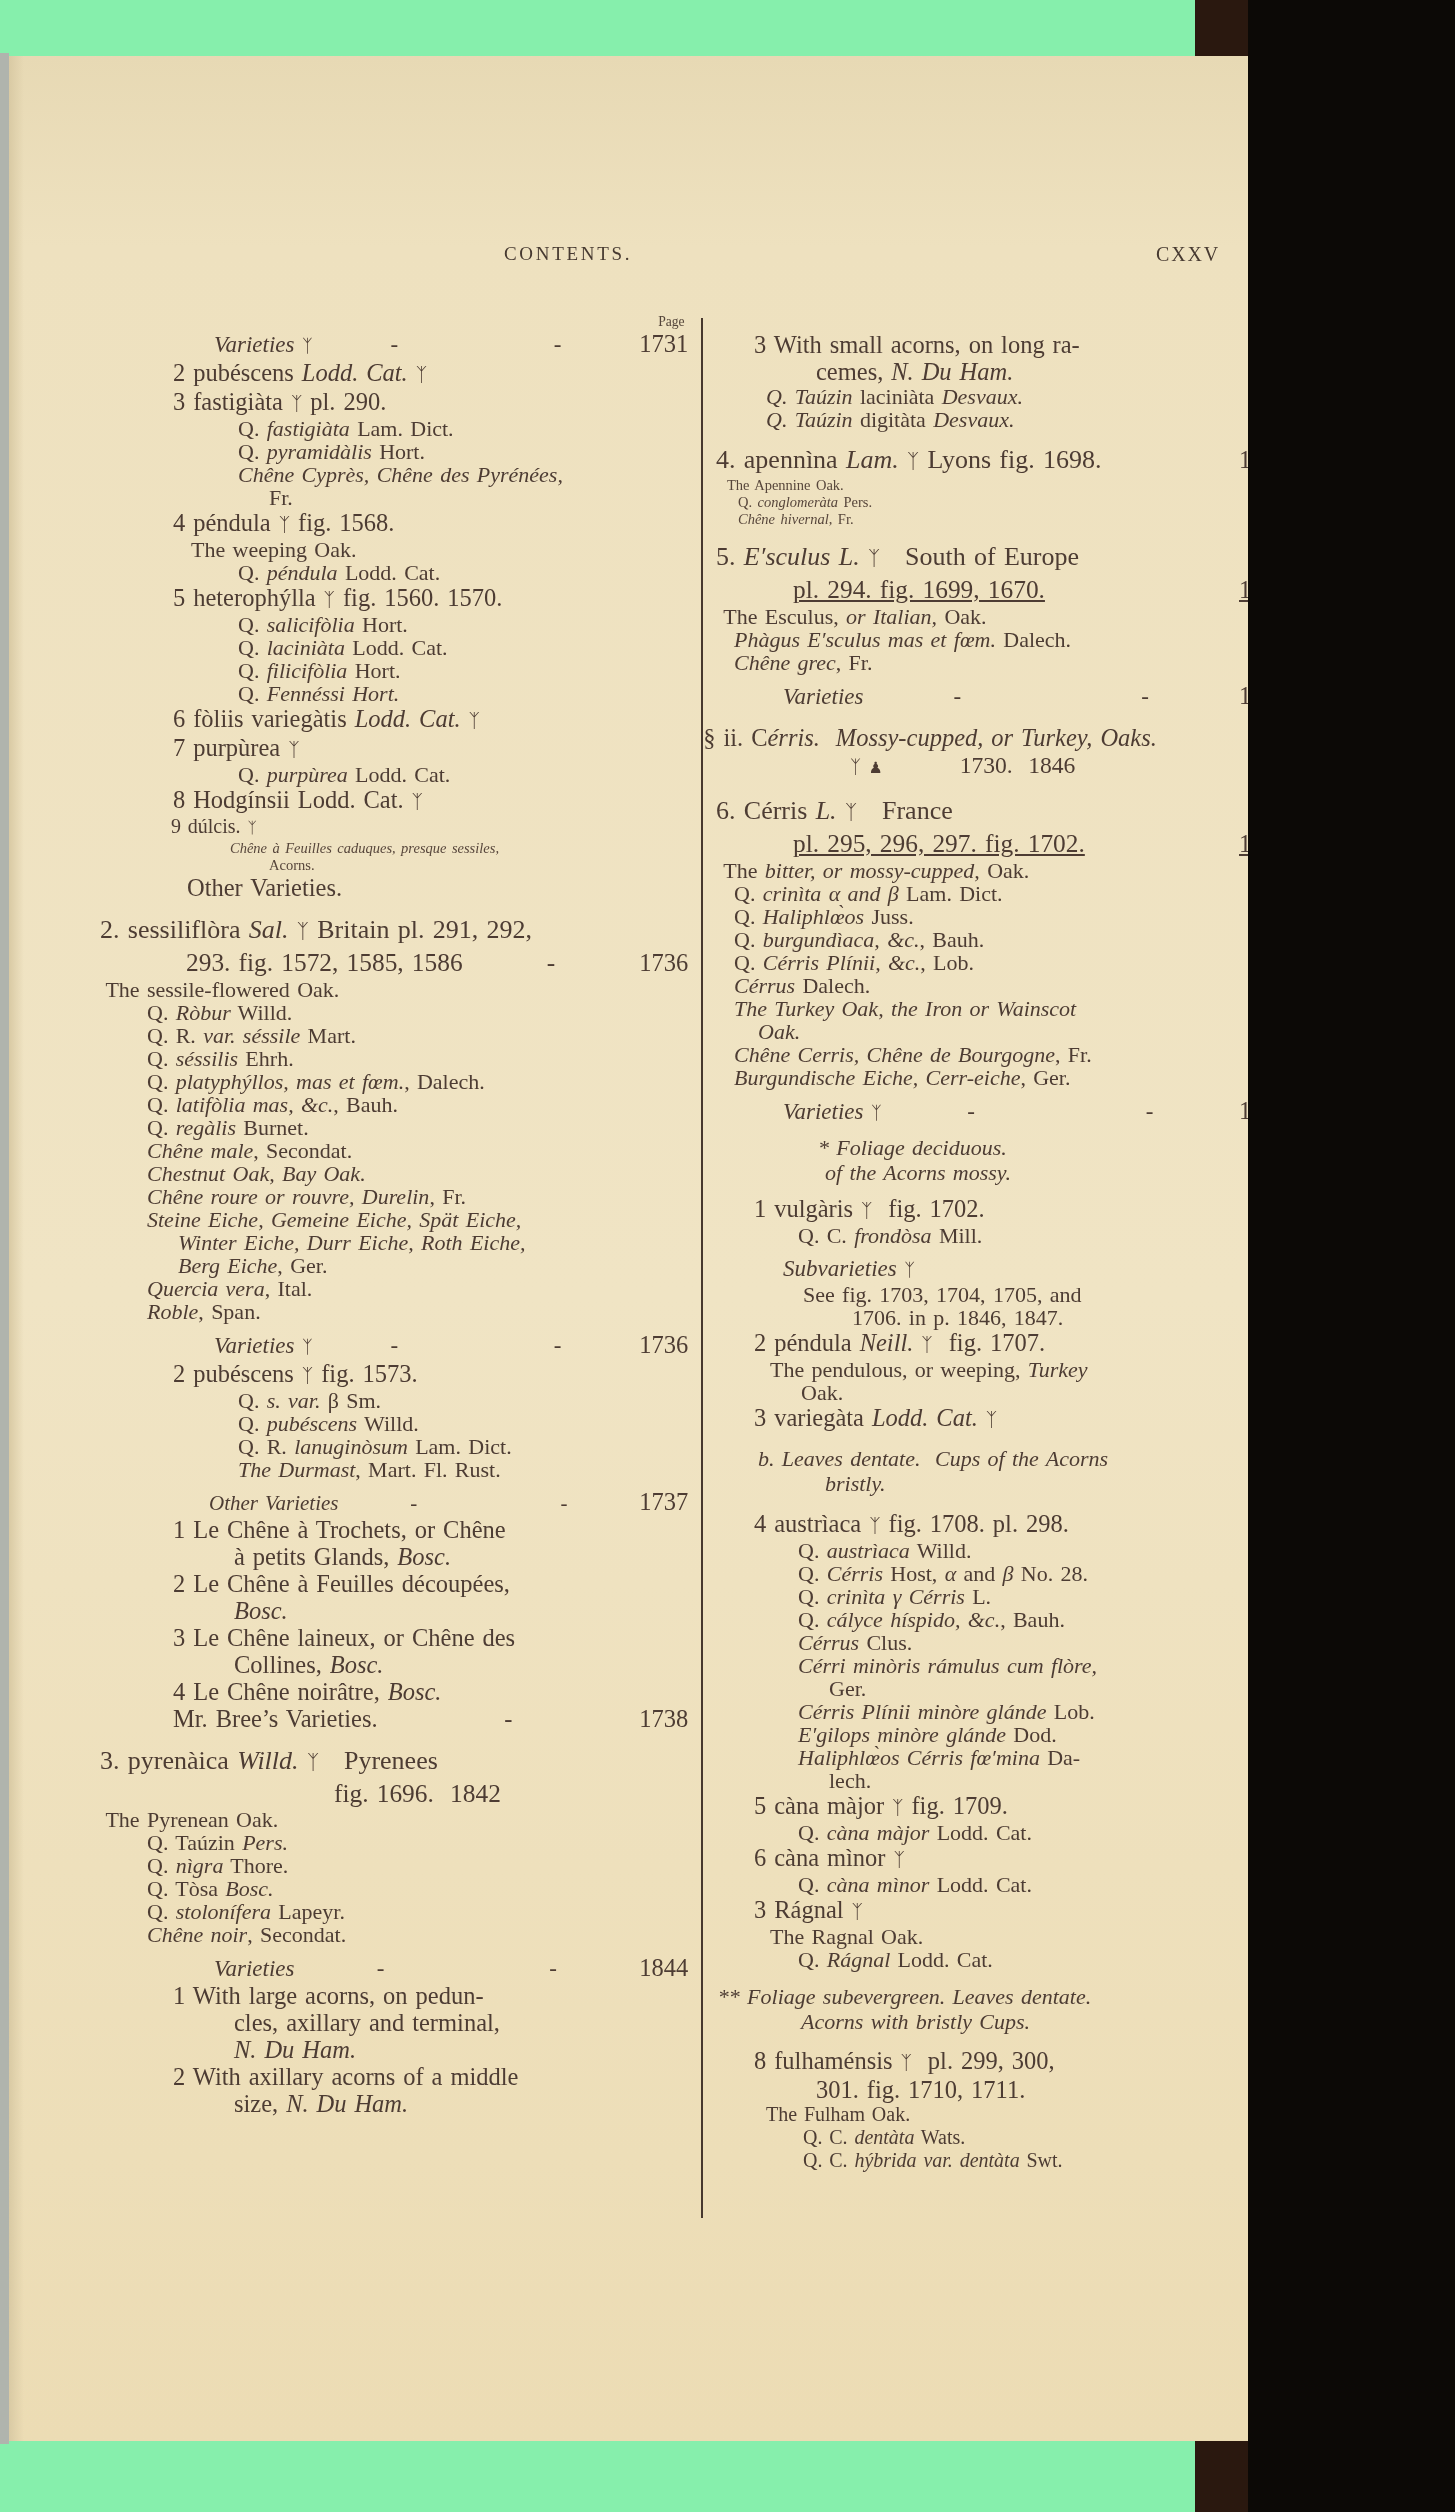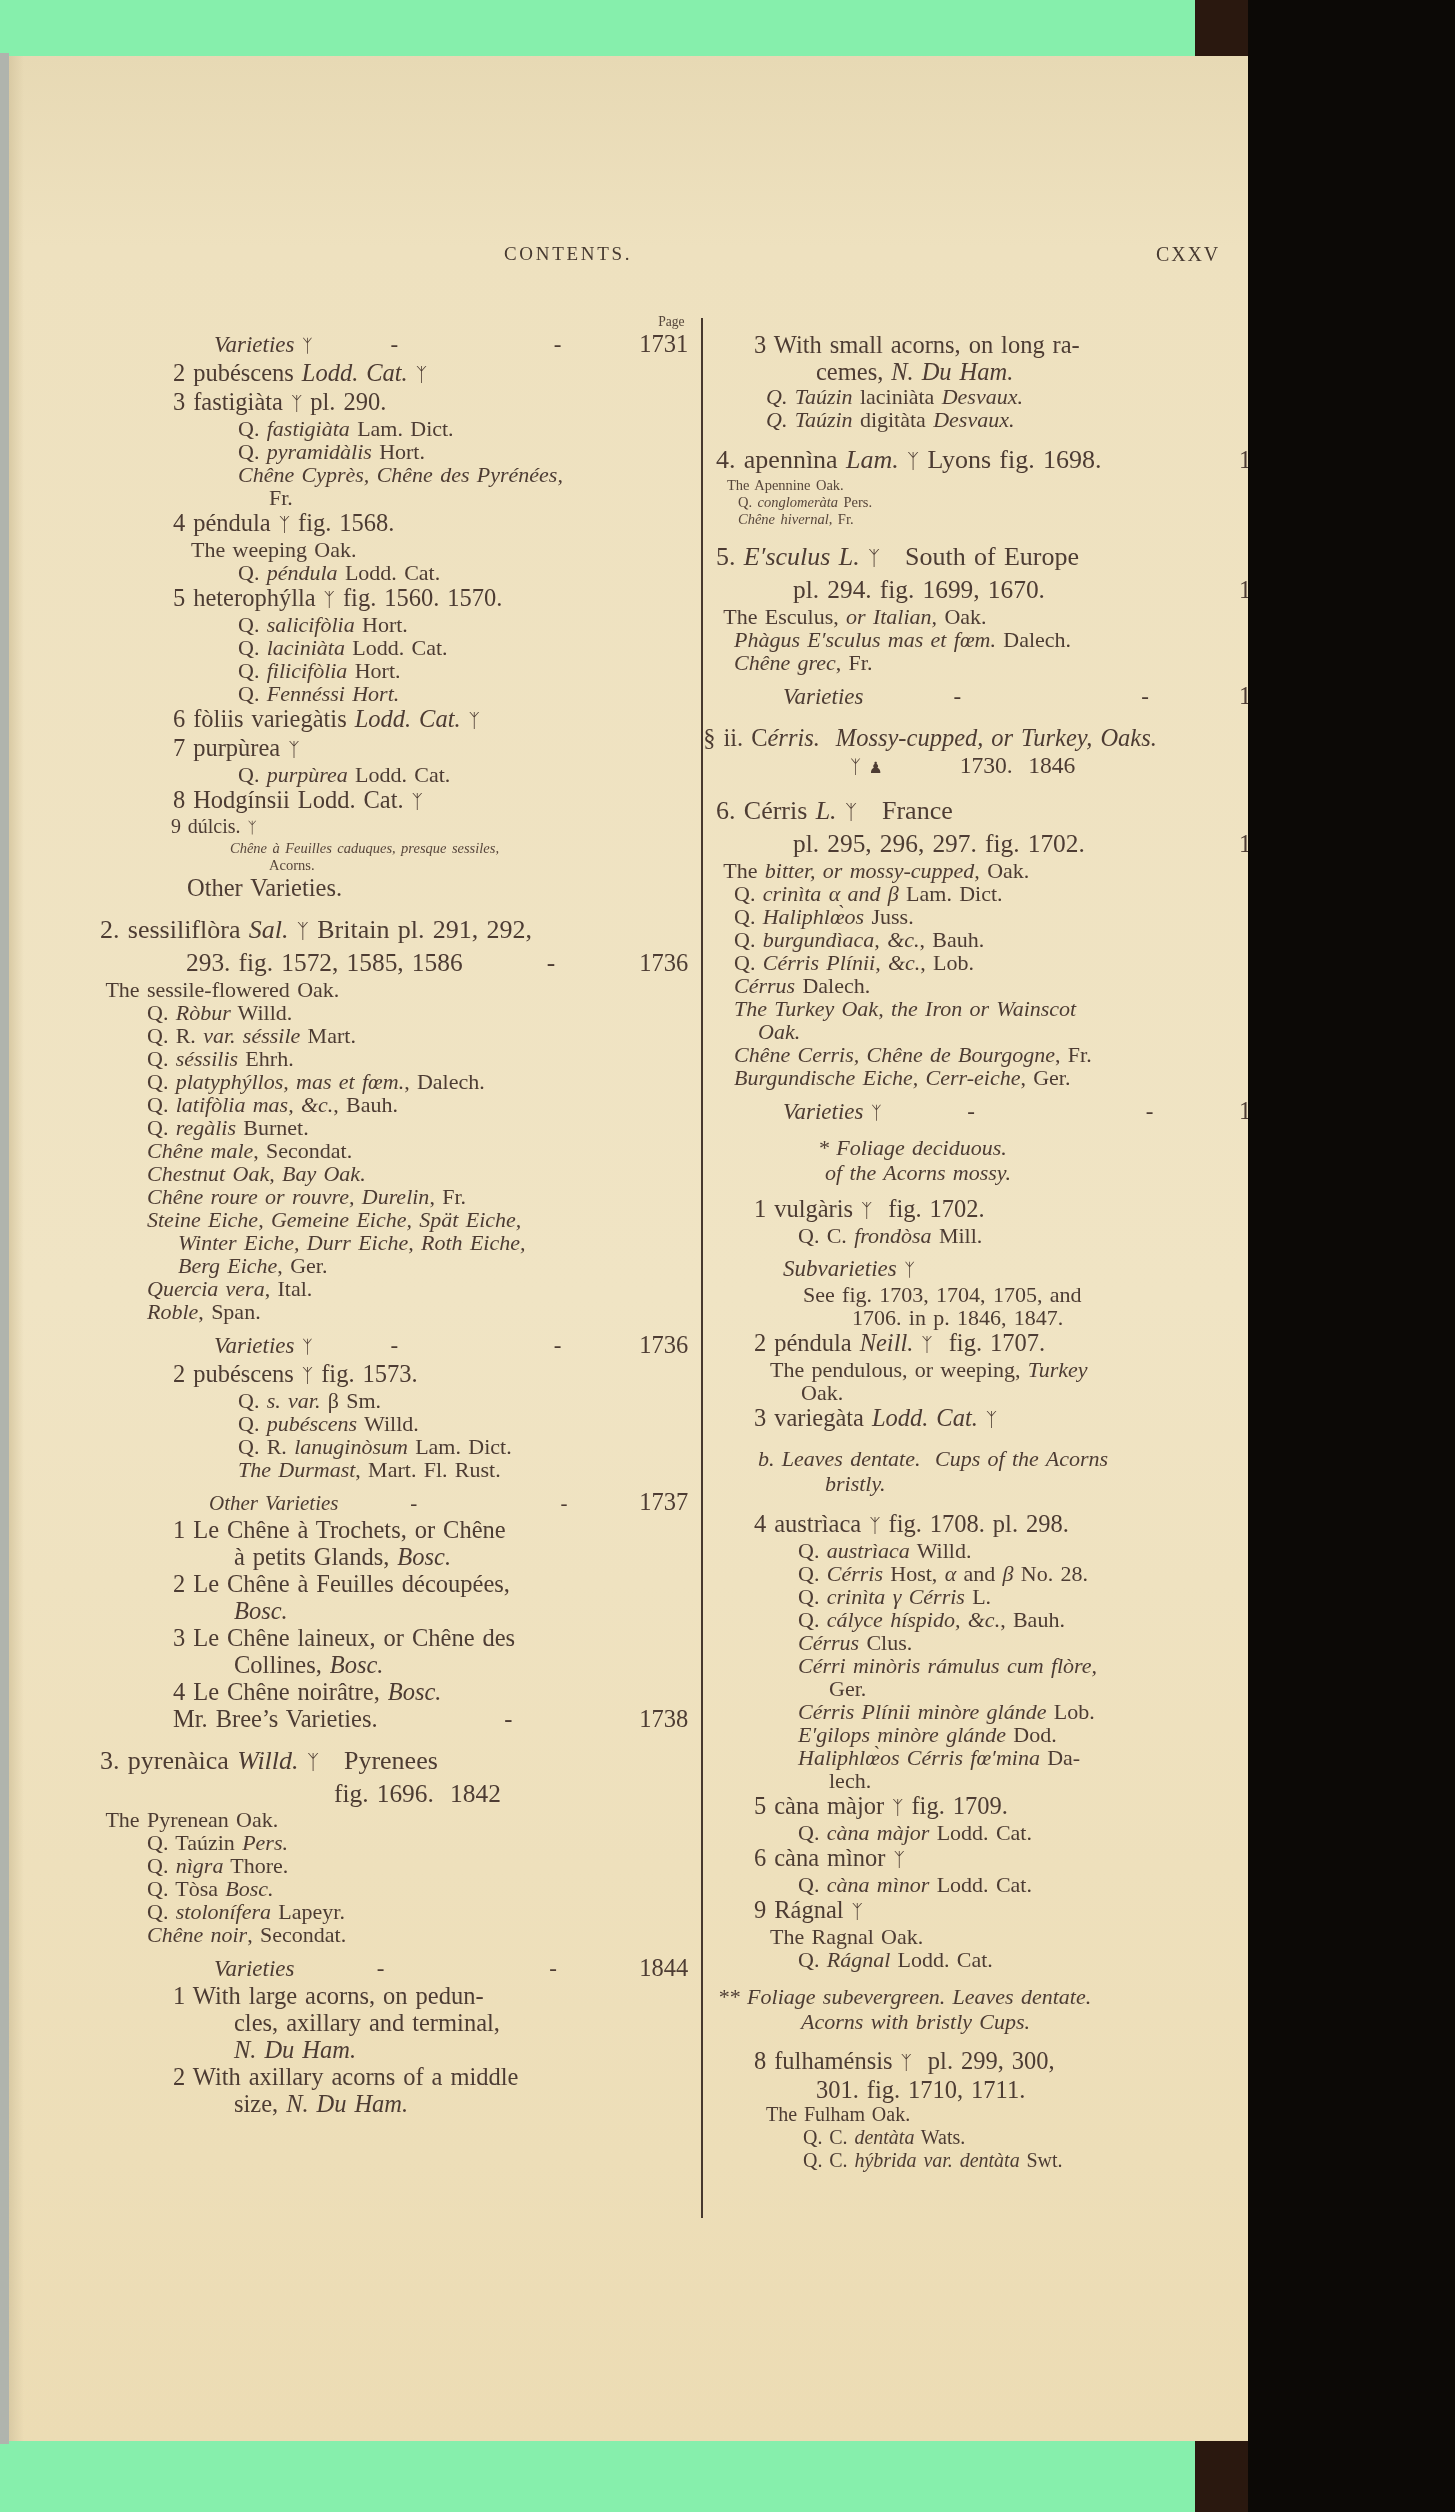--- a/index.html
+++ b/index.html
@@ -47,21 +47,21 @@
   .c0s,.sAs,.ss,.ss2{font-size:14.5px;line-height:17px;color:#57463b;}
   .col-left .h{padding-left:0;}        .col-left .h2{padding-left:86px;}
   .col-left .h2c{padding-left:234px;}  .col-left .e{padding-left:73px;}
   .col-left .e2{padding-left:134px;}   .col-left .esm{padding-left:71px;}
   .col-left .oth{padding-left:87px;}   .col-left .vh{padding-left:114px;}
   .col-left .vh2{padding-left:109px;}  .col-left .cm{padding-left:91px;}
   .col-left .c0{padding-left:5.4px;}     .col-left .s{padding-left:138px;}
   .col-left .s2{padding-left:169px;}   .col-left .sA{padding-left:47px;}
   .col-left .sA2{padding-left:78px;}   .col-left .ss{padding-left:130px;}
   .col-left .ss2{padding-left:169px;}
-  .col-right .h{padding-left:0;}       .col-right .h2{padding-left:77px;}
+  .col-right .h{padding-left:0;}       .col-right .h2{padding-left:77px;text-decoration:underline;}
   .col-right .e{padding-left:38px;}    .col-right .e2{padding-left:100px;}
   .col-right .s{padding-left:82px;}    .col-right .s2{padding-left:113px;}
   .col-right .sB{padding-left:50px;}   .col-right .sA{padding-left:18px;}
   .col-right .sA2{padding-left:42px;}  .col-right .c0{padding-left:7.3px;}
   .col-right .c0s{padding-left:11px;}  .col-right .sAs{padding-left:22px;}
   .col-right .cm{padding-left:54px;}   .col-right .cm2{padding-left:85px;}
   .col-right .cms{padding-left:50px;}  .col-right .ssm{padding-left:87px;}
   .col-right .vh{padding-left:67px;}   .col-right .see{padding-left:87px;}
   .col-right .see2{padding-left:136px;}.col-right .note{padding-left:102px;}
   .col-right .notea{padding-left:42px;}.col-right .notea2{padding-left:109px;}
@@ -206,21 +206,21 @@
           <div class="line s"><span class="txt"><span class="it">Cérri minòris rámulus cum flòre,</span></span></div>
           <div class="line s2"><span class="txt"><span class="rm">Ger.</span></span></div>
           <div class="line s"><span class="txt"><span class="it">Cérris Plínii minòre glánde</span><span class="rm"> Lob.</span></span></div>
           <div class="line s"><span class="txt"><span class="it">E′gilops minòre glánde</span><span class="rm"> Dod.</span></span></div>
           <div class="line s"><span class="txt"><span class="it">Haliphlœ̀os Cérris fœ′mina</span><span class="rm"> Da-</span></span></div>
           <div class="line s2"><span class="txt"><span class="rm">lech.</span></span></div>
           <div class="line e"><span class="txt"><span class="rm">5 càna màjor </span><span class="sym tree">ᛉ</span><span class="rm"> fig. 1709.</span></span></div>
           <div class="line s"><span class="txt"><span class="rm">Q. </span><span class="it">càna màjor</span><span class="rm"> Lodd. Cat.</span></span></div>
           <div class="line e"><span class="txt"><span class="rm">6 càna mìnor </span><span class="sym tree">ᛉ</span></span></div>
           <div class="line s"><span class="txt"><span class="rm">Q. </span><span class="it">càna mìnor</span><span class="rm"> Lodd. Cat.</span></span></div>
-          <div class="line e"><span class="txt"><span class="rm">9 Rágnal </span><span class="sym tree">ᛉ</span></span></div>
+          <div class="line e"><span class="txt"><span class="rm">3 Rágnal </span><span class="sym tree">ᛉ</span></span></div>
           <div class="line cm"><span class="txt"><span class="rm">The Ragnal Oak.</span></span></div>
           <div class="line s"><span class="txt"><span class="rm">Q. </span><span class="it">Rágnal</span><span class="rm"> Lodd. Cat.</span></span></div>
           <div class="line noteb G"><span class="txt"><span class="it">** Foliage subevergreen. Leaves dentate.</span></span></div>
           <div class="line noteb2"><span class="txt"><span class="it">Acorns with bristly Cups.</span></span></div>
           <div class="line e G"><span class="txt"><span class="rm">8 fulhaménsis </span><span class="sym tree">ᛉ</span><span class="rm">  pl. 299, 300,</span></span></div>
           <div class="line e2"><span class="txt"><span class="rm">301. fig. 1710, 1711.</span></span></div>
           <div class="line cms"><span class="txt"><span class="rm">The Fulham Oak.</span></span></div>
           <div class="line ssm"><span class="txt"><span class="rm">Q. C. </span><span class="it">dentàta</span><span class="rm"> Wats.</span></span></div>
           <div class="line ssm"><span class="txt"><span class="rm">Q. C. </span><span class="it">hýbrida var. dentàta</span><span class="rm"> Swt.</span></span></div>
         </div>

